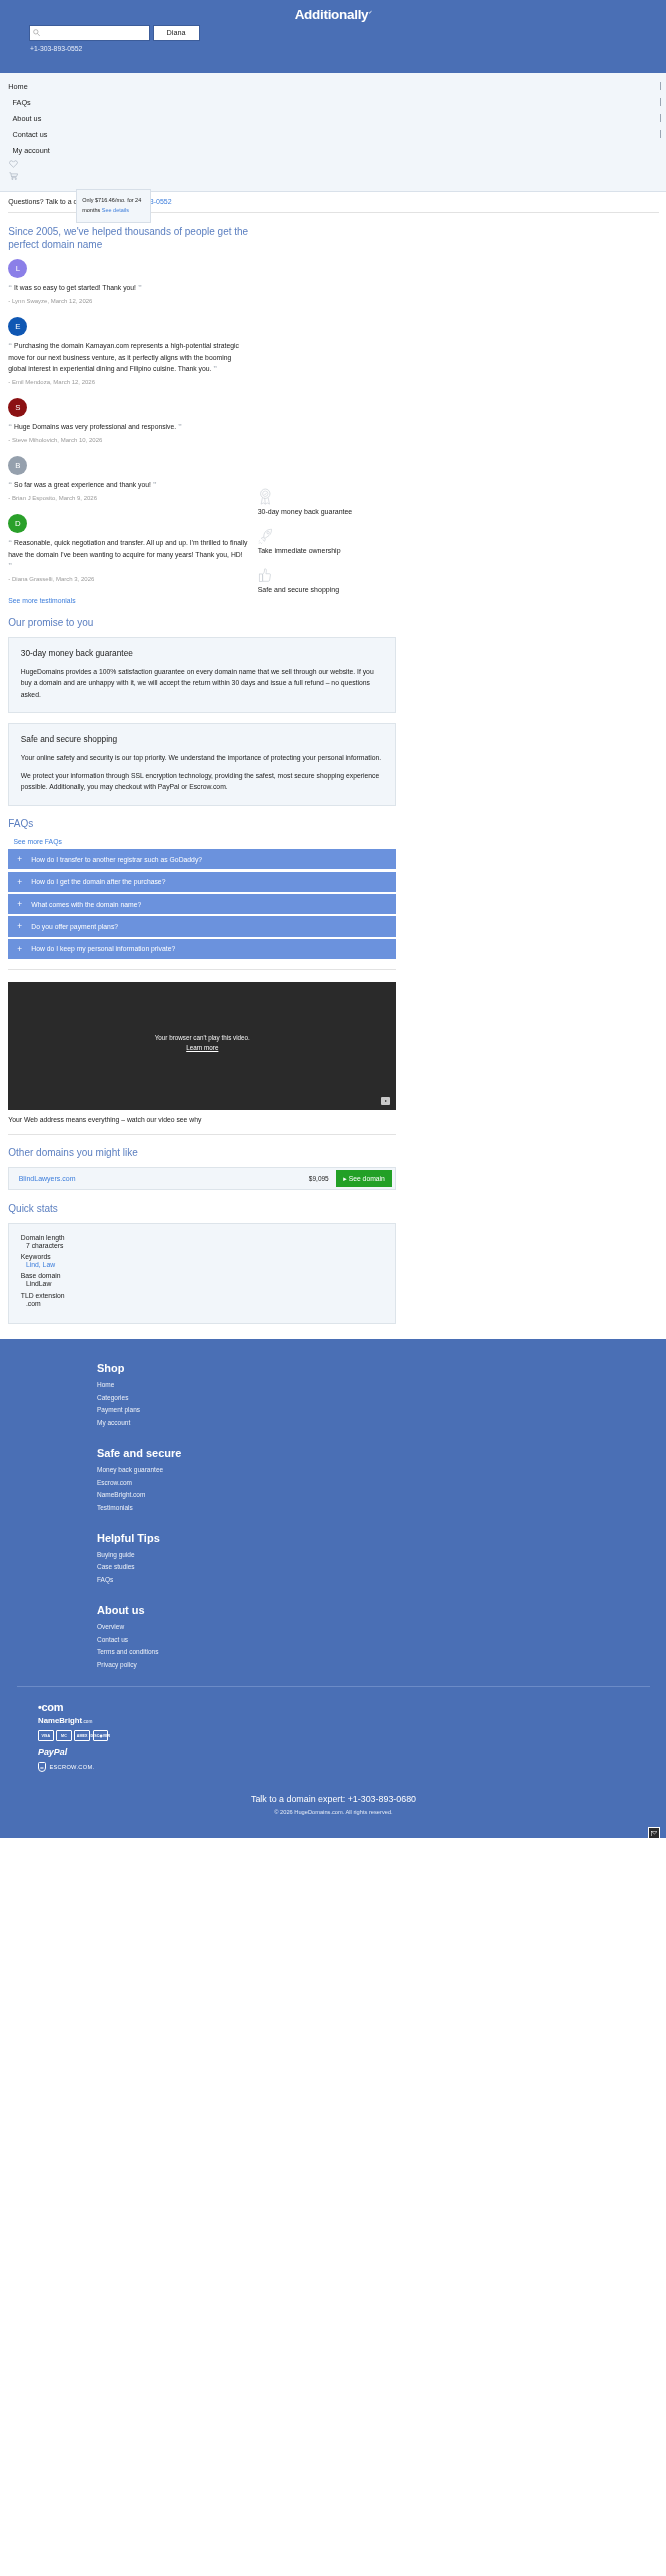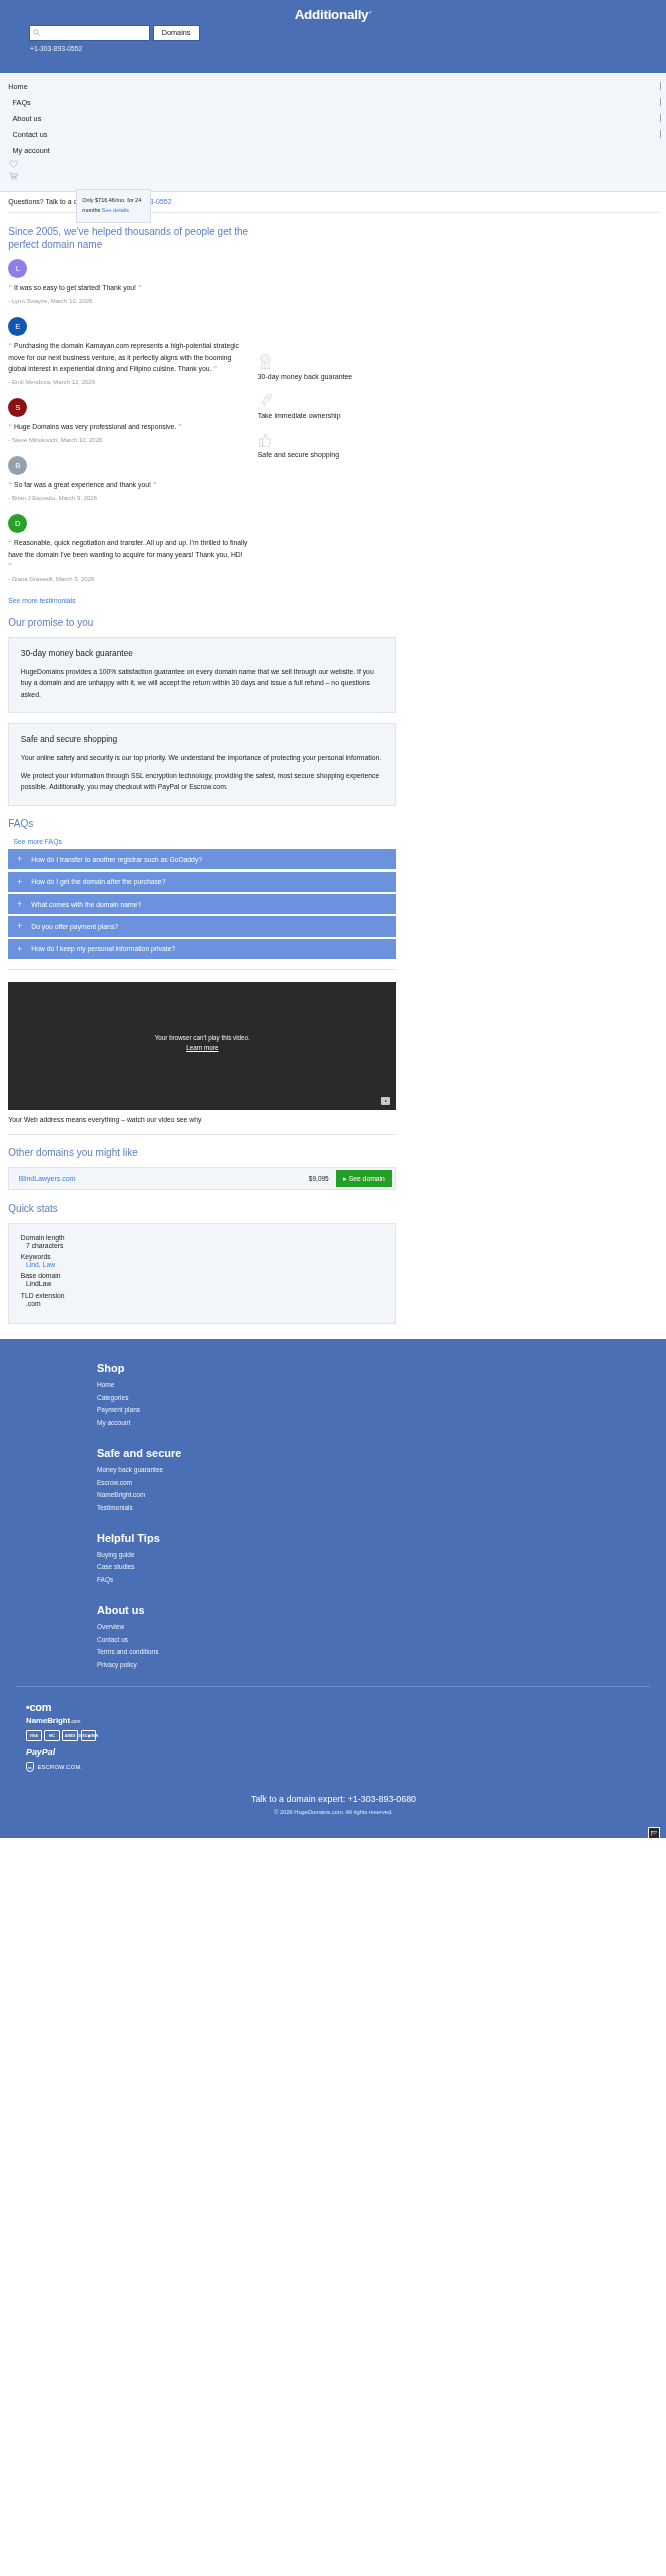--- a/index.html
+++ b/index.html
@@ -149,21 +149,21 @@
   h2.sect {
     color:#5b7fc0;
     font-size:10px;
     font-weight:normal;
     margin:11.5px 0 7.3px 0;
     line-height:1.35;
   }
 
   .twocol {
     display:flex;
-    align-items:center;
+    align-items:flex-end;
   }
   .col-left { width:240px; flex:0 0 240px; }
   .col-right { flex:1; padding-left:9.4px; padding-top:4.2px; }
 
   
   .trustitem { margin-bottom:11.5px; }
   .trustitem .badge-ic {
     height:17.7px;
     display:flex;
     align-items:flex-end;
@@ -332,21 +332,21 @@
   .fcol a {
     display:block;
     color:#edf1f8;
     font-size:6.5px;
     margin-bottom:5.7px;
   }
   .fdiv {
     border-top:0.5px solid #6c8bc7;
     margin:17.7px 16.7px 0 16.7px;
   }
-  .badges { padding:14.6px 0 0 26px; }
+  .badges { padding:14.6px 0 0 26px;margin-left:12px; }
   .bcom {
     font-size:11px;
     font-weight:bold;
     color:#fff;
     letter-spacing:-0.3px;
     margin-bottom:3.1px;
   }
   .nbright {
     font-size:7.8px;
     color:#fff;
@@ -430,21 +430,21 @@
   <div class="searchwrap">
     <div class="searchbox">
       <span>
         <svg width="7.3" height="7.3" viewBox="0 0 14 14">
           <circle cx="5.4" cy="5.4" r="4.2" fill="none" stroke="#8a8a8a" stroke-width="1.1"></circle>
           <line x1="8.6" y1="8.6" x2="13" y2="13.4" stroke="#8a8a8a" stroke-width="1.1"></line>
         </svg>
       </span>
       <input class="search-input" type="text" placeholder="" style="">
     </div>
-    <button class="search-btn">Domains</button>
+    <button class="search-btn">Diana</button>
   </div>
 
   <div class="topphone">+1-303-893-0552</div>
 </div>
 
 <div class="navpanel">
   <div class="navrow lvl0">
     <span class="label">Home</span>
     <span class="caret"></span>
   </div>

